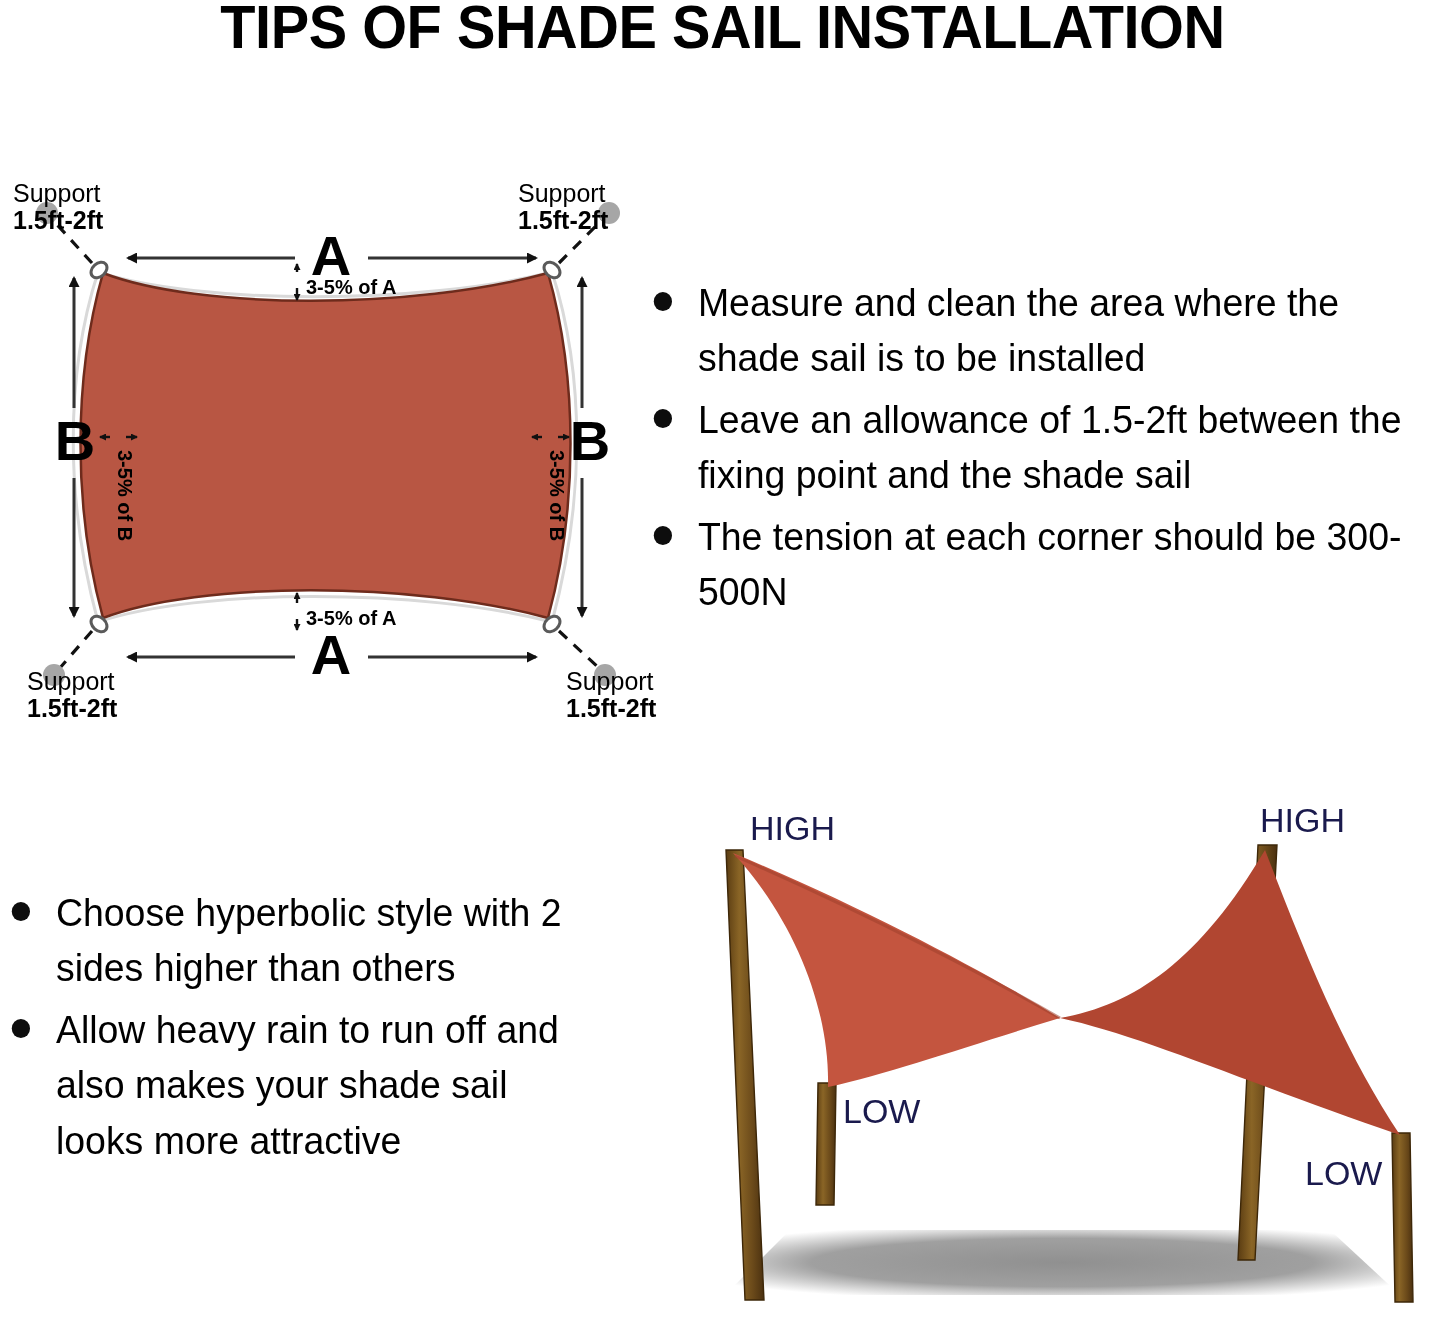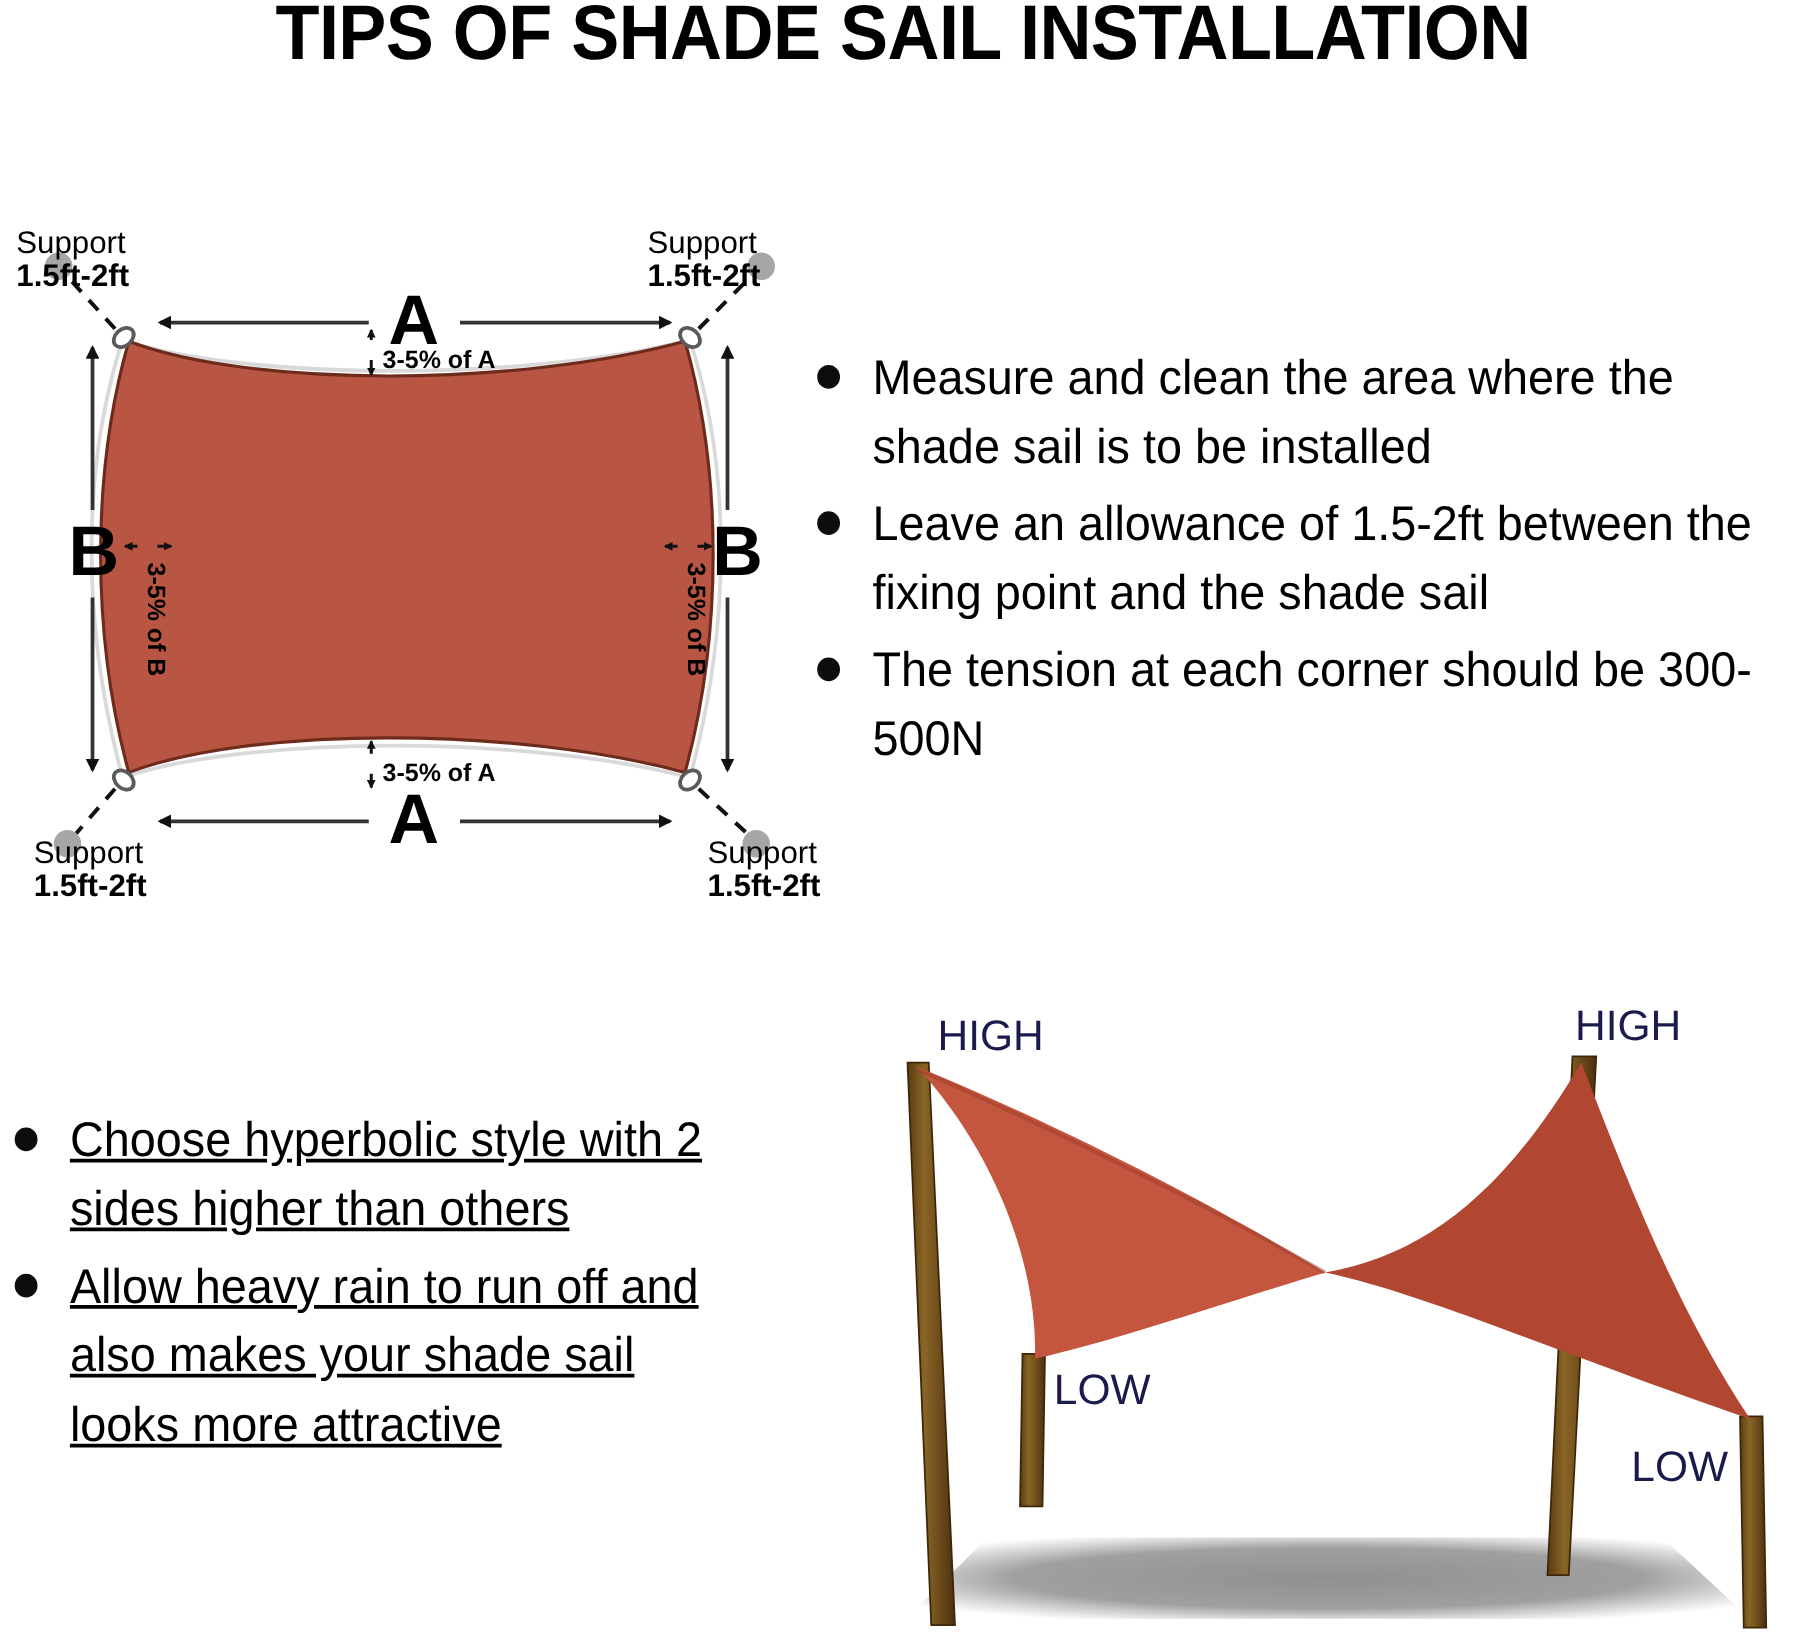--- a/index.html
+++ b/index.html
@@ -55,21 +55,21 @@
   .bullet-list li .bullet-dot {
     position: absolute;
     left: 6px;
     top: 17px;
     width: 19px;
     height: 19px;
     border-radius: 50%;
     background: #0d0d0d;
   }
   #tips-list-top { left: 648px; top: 275px; width: 810px; }
-  #tips-list-bottom { left: 6px; top: 885px; width: 620px; text-decoration: underline; }
+  #tips-list-bottom { left: 6px; top: 885px; width: 620px; }
 
   
   .bullet-list li .txt { display: block; }
 </style>
 </head>
 <body>
 
 <div id="title">TIPS OF SHADE SAIL INSTALLATION</div>
 
 <svg class="svg-layer" id="rect-diagram" style="left:0px; top:160px;" width="660" height="580" viewBox="0 0 660 580">

